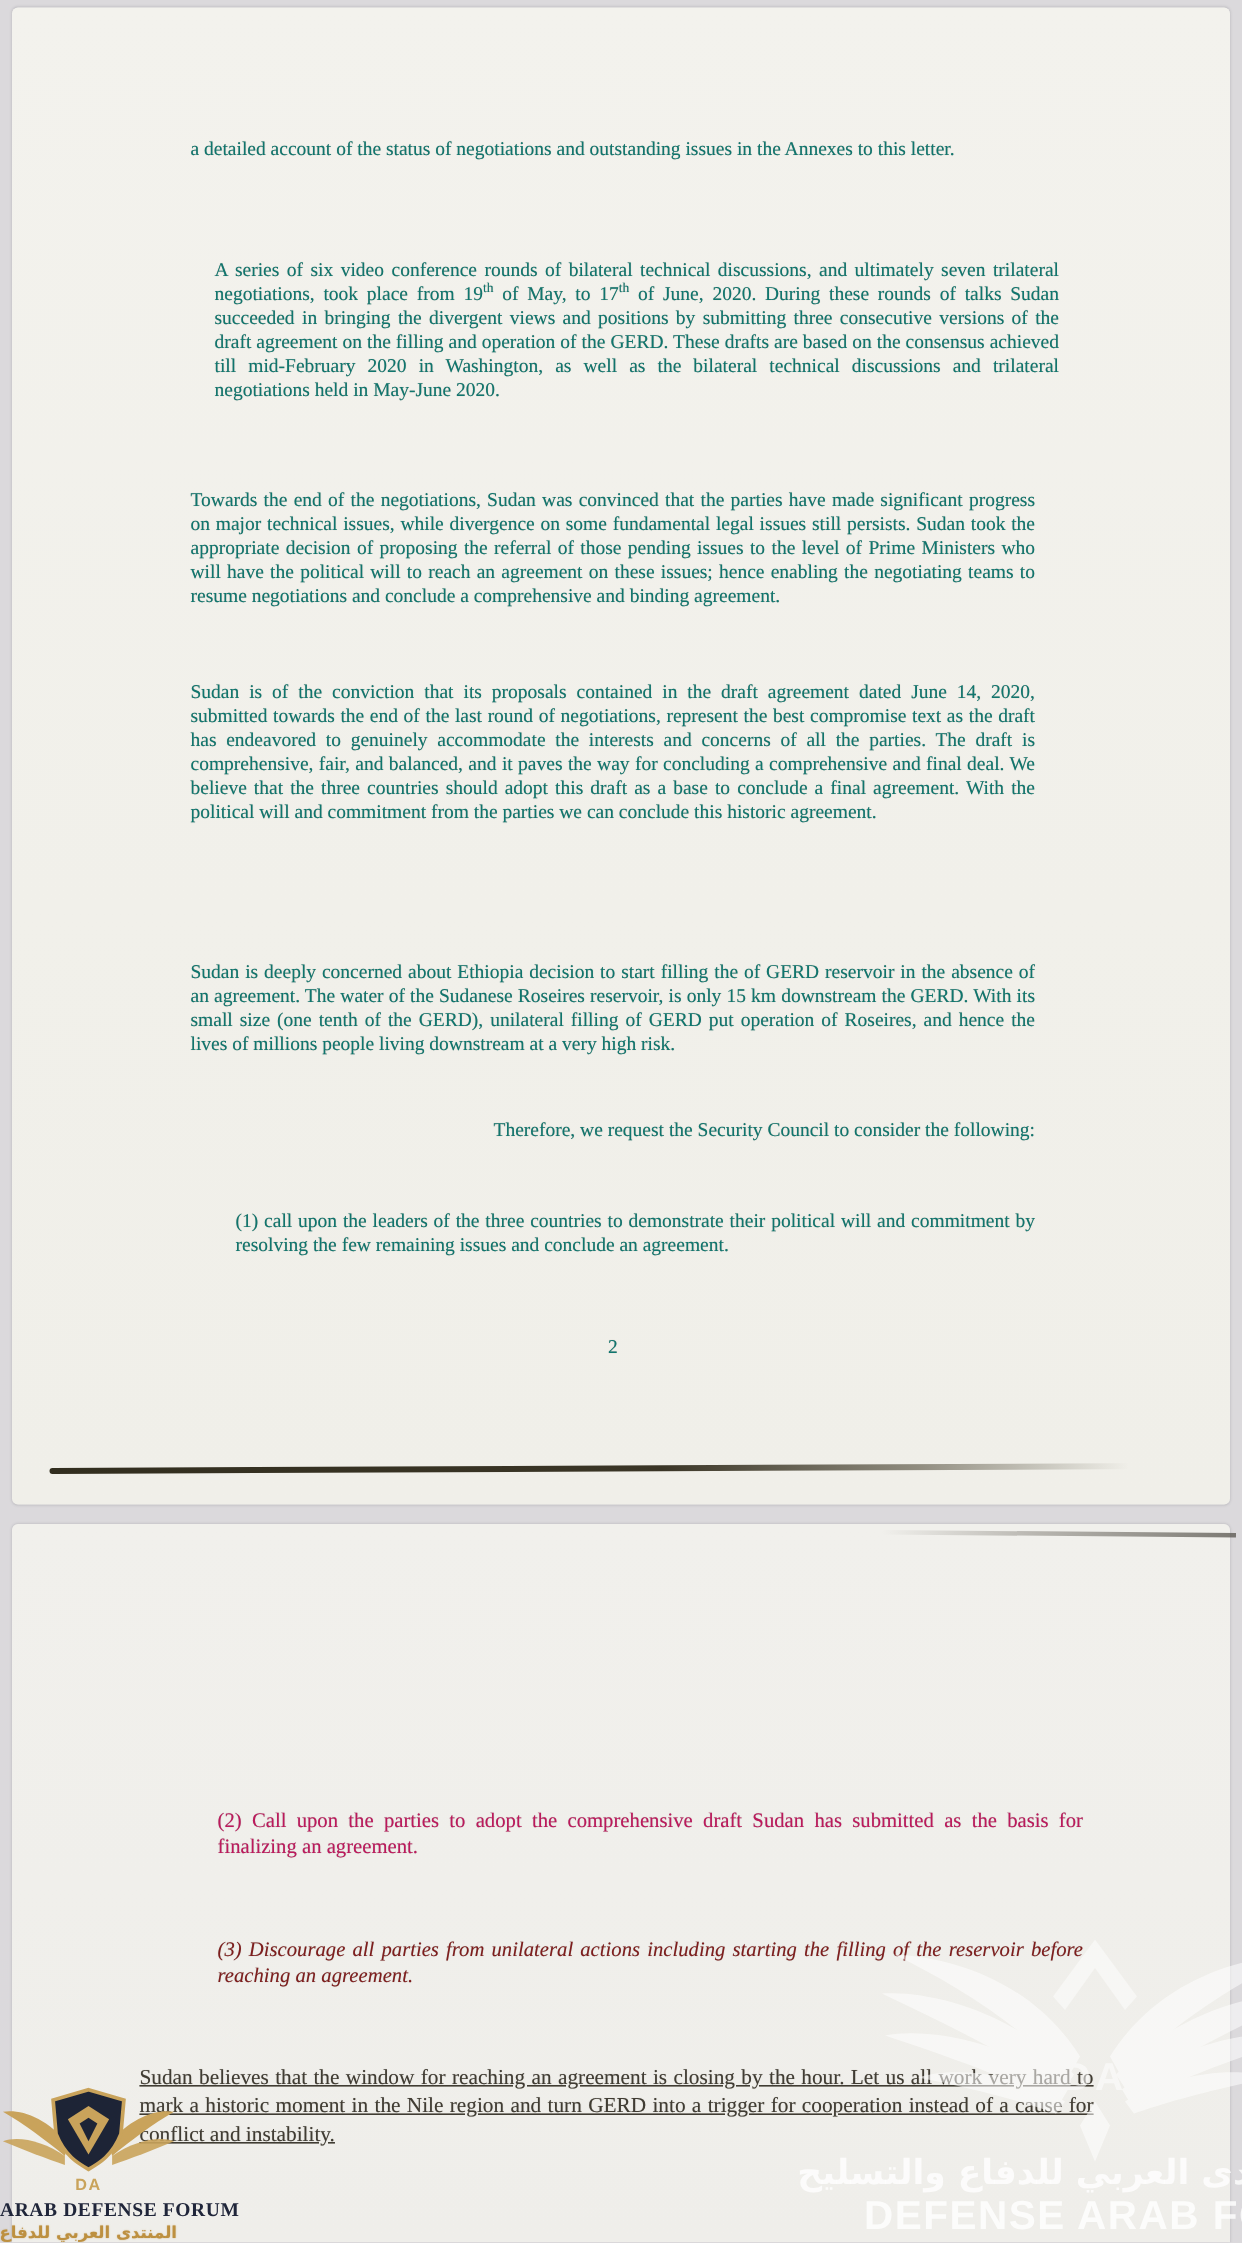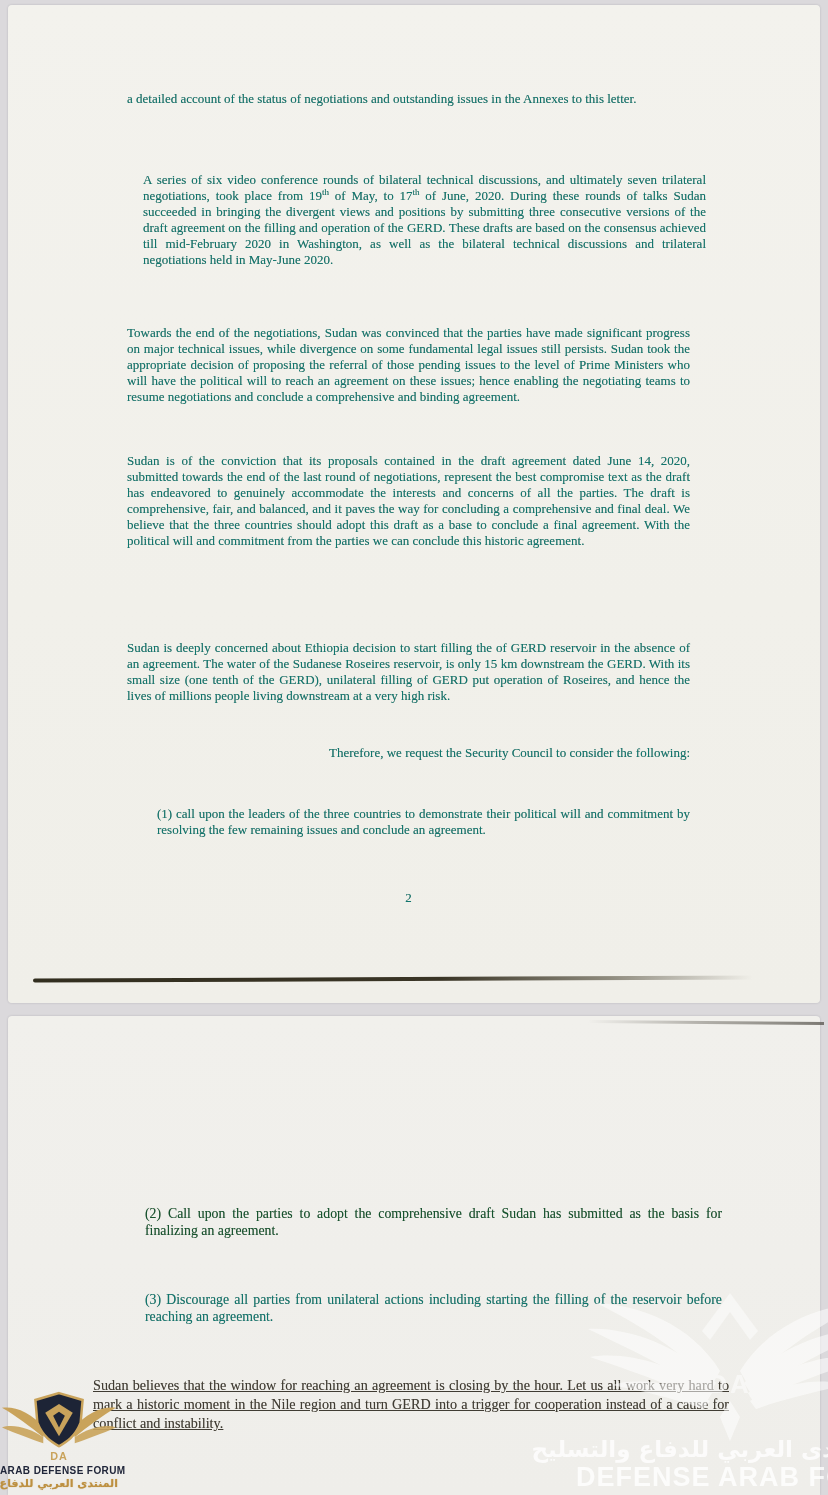--- a/index.html
+++ b/index.html
@@ -39,22 +39,22 @@
     position:absolute; left:33px; top:977px; width:742px; height:3.5px;
     background:linear-gradient(90deg,#322e1f 0%,#3a3526 55%,rgba(92,87,70,0.65) 78%,rgba(120,114,98,0) 97%);
     transform:rotate(-0.25deg); border-radius:2px;
   }
   .scan-line-2 {
     position:absolute; left:588px; top:1021px; width:236px; height:2.5px;
     background:linear-gradient(90deg,rgba(120,116,108,0) 0%,rgba(110,106,98,0.45) 45%,rgba(85,82,75,0.75) 100%);
     transform:rotate(0.5deg);
   }
 
-  .li2 { left:145px; top:1205px; width:577px; font-size:13.8px; line-height:17.2px; color:#14532d; }
-  .li3 { left:145px; top:1291px; width:577px; font-size:13.8px; line-height:17.2px; color:#0f766e; }
+  .li2 { left:145px; top:1205px; width:577px; font-size:13.8px; line-height:17.2px; color:#be185d; }
+  .li3 { left:145px; top:1291px; width:577px; font-size:13.8px; line-height:17.2px; color:#7f1d1d;font-style:italic; }
   .closing { left:93px; top:1376px; width:636px; font-size:14.2px; line-height:19px; color:#403c33;text-decoration:underline; }
 
   
   .wm-wings {
     position:absolute; left:580px; top:1293px; width:300px; height:152px;
     opacity:0.55; pointer-events:none;
   }
   .wm-ar {
     position:absolute; left:566px; top:1436px; width:320px;
     font-family:"DejaVu Sans",sans-serif; font-size:23px; font-weight:bold;
@@ -65,21 +65,21 @@
     position:absolute; left:576px; top:1462px; width:320px;
     font-family:"Liberation Sans","DejaVu Sans",sans-serif; font-size:27px; font-weight:bold;
     letter-spacing:1px; color:rgba(255,255,255,0.8); white-space:nowrap;
     pointer-events:none;
   }
 
   
   .forum-logo { position:absolute; left:0; top:1390px; width:118px; text-align:center; }
   .forum-logo svg { display:block; margin:0 auto; }
   .logo-en {
-    font-family:Liberation Sans, sans-serif; font-weight:bold; font-size:10px;
+    font-family:Liberation Serif, serif; font-weight:bold; font-size:13px;
     letter-spacing:0.4px; color:#20263a; margin-top:-2px; white-space:nowrap;
   }
   .logo-ar {
     font-family:"DejaVu Sans",sans-serif; font-size:11px; font-weight:bold;
     color:#bd9040; direction:rtl; margin-top:1px; white-space:nowrap;
     text-shadow:0 0 1px rgba(189,144,64,0.6);
   }
 </style>
 </head>
 <body>

